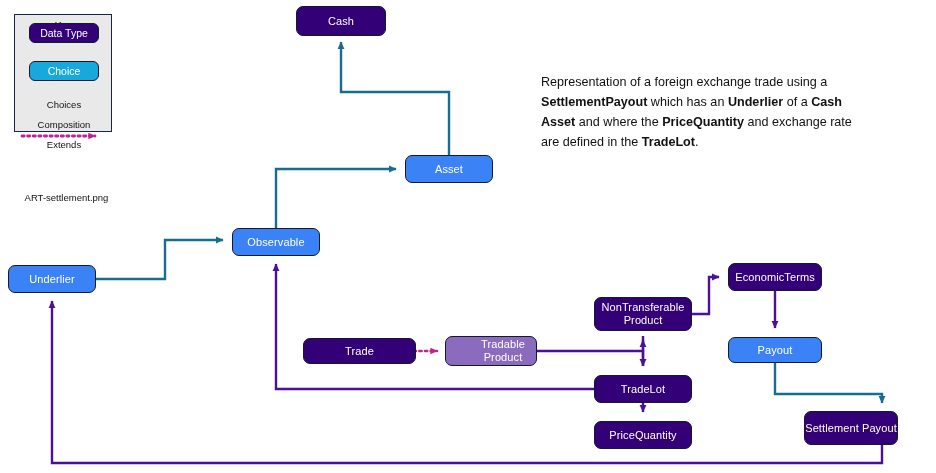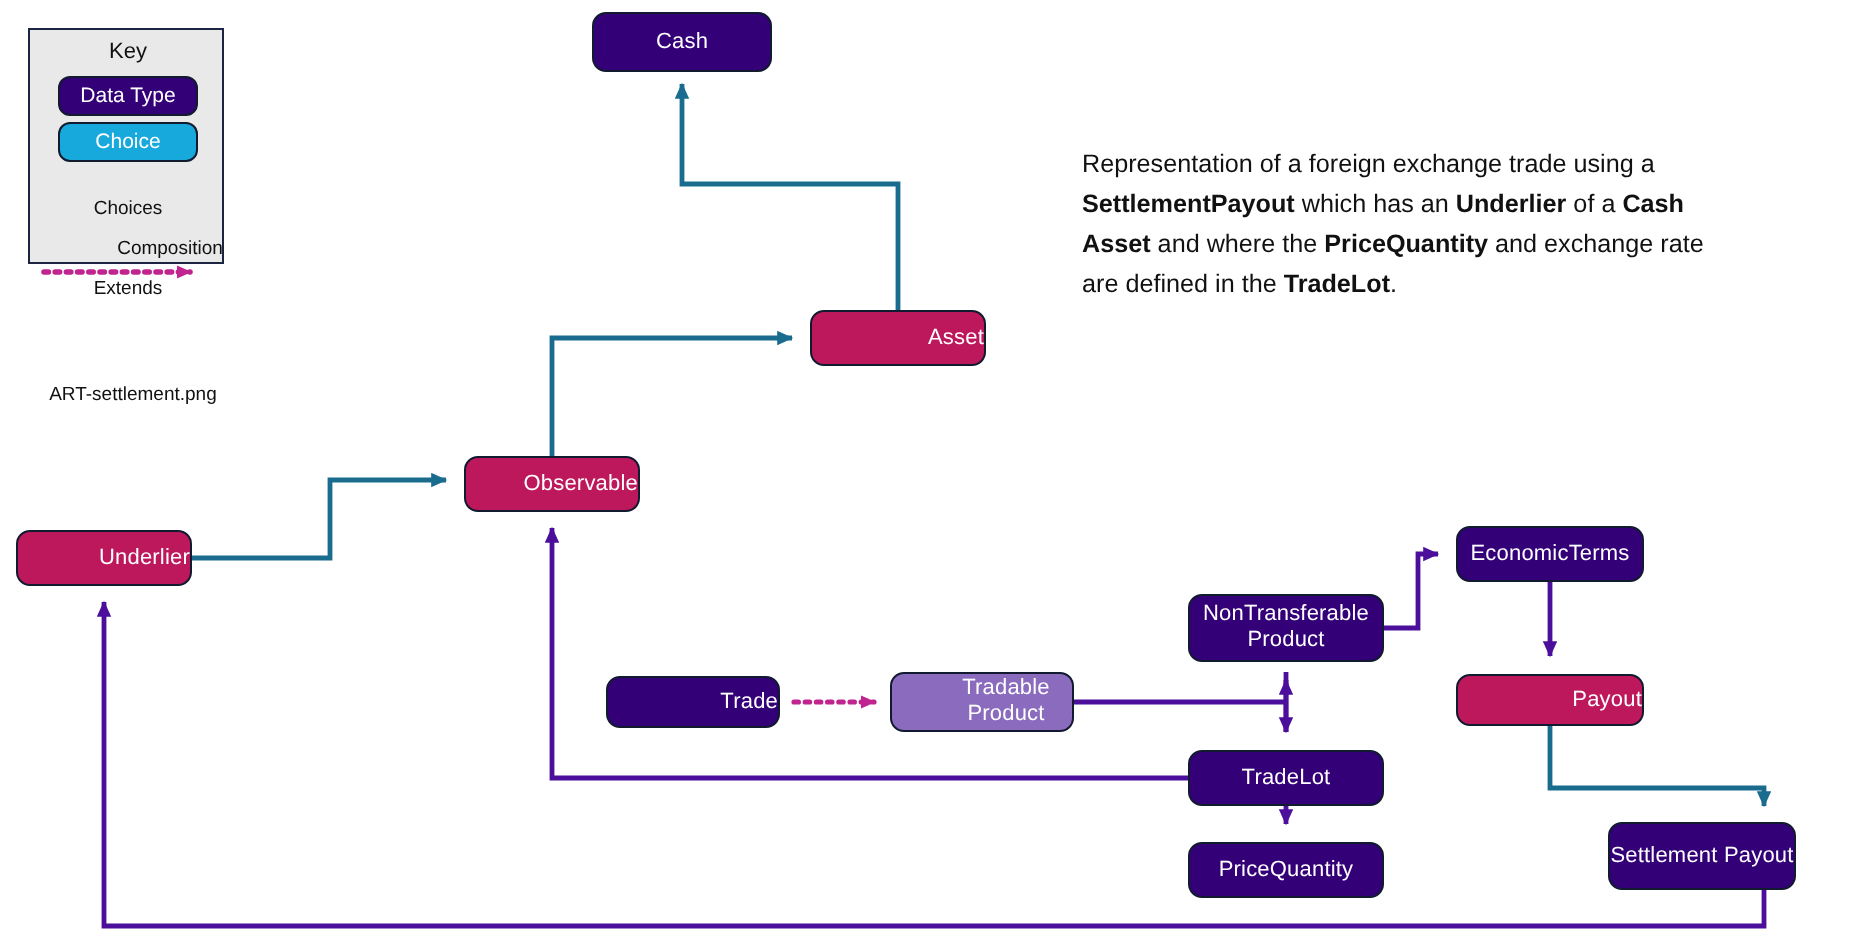--- a/index.html
+++ b/index.html
@@ -6,36 +6,36 @@
   body{width:936px;height:473px;position:relative;overflow:hidden;
        font-family:"Liberation Sans","DejaVu Sans",sans-serif;}
   #canvas{position:absolute;left:0;top:0;width:936px;height:473px;}
   svg.edges{position:absolute;left:0;top:0;width:936px;height:473px;pointer-events:none;}
 
   .node{position:absolute;box-sizing:border-box;border-radius:7px;
         display:flex;align-items:center;justify-content:center;text-align:center;
         color:#ffffff;font-size:11px;line-height:13px;letter-spacing:.1px;
         border:1.4px solid #111a2e;}
   .node.dt{background:#330078;}
-  .node.choice{background:#be185d;justify-content:flex-end;}
+  .node.choice{background:#3b82f6;}
   .node.light{background:#8a6bbd;padding-left:24px;}
 
   
   #key{position:absolute;left:14px;top:14px;width:98px;height:118px;
        background:#e9e9e9;border:1.6px solid #1b2440;box-sizing:border-box;}
   #key-title{position:absolute;left:0;top:5px;width:98px;text-align:center;
              font-size:11px;color:#111;}
   .keybox{position:absolute;left:14px;width:70px;height:20px;border-radius:6px;
           display:flex;align-items:center;justify-content:center;
           color:#fff;font-size:10.5px;border:1.4px solid #111a2e;box-sizing:border-box;}
-  #key-dt{top:23px;background:#330078;}
+  #key-dt{top:8px;background:#330078;}
   #key-choice{top:46px;background:#17a9dc;}
   .keylbl{position:absolute;left:0;width:98px;text-align:center;font-size:9.5px;color:#111;}
   #lbl-choices{top:84px;}
-  #lbl-composition{top:104px;margin-left:21px;}
+  #lbl-composition{top:104px;}
   #lbl-extends{top:124px;}
   #key-caption{position:absolute;left:14px;top:160px;width:105px;text-align:center;
                font-size:9.5px;color:#111;margin-top:32px;}
 
   
   #desc{position:absolute;left:541px;top:72px;width:330px;
         font-size:12.6px;line-height:20px;color:#111;}
   #desc b{font-weight:bold;}
 </style>
 </head>
@@ -112,21 +112,21 @@
       </div>
       <div class="node choice" style="left: 405px; top: 155px; width: 88px; height: 28px;">
         <span>Asset</span>
       </div>
       <div class="node choice" style="left: 232px; top: 228px; width: 88px; height: 28px;">
         <span>Observable</span>
       </div>
       <div class="node choice" style="left: 8px; top: 265px; width: 88px; height: 28px;">
         <span>Underlier</span>
       </div>
-      <div class="node dt" style="left: 303px; top: 338px; width: 87px; height: 26px; justify-content: flex-end;">
+      <div class="node dt" style="left: 303px; top: 338px; width: 113px; height: 26px;">
         <span>Trade</span>
       </div>
       <div class="node light" style="left: 445px; top: 336px; width: 92px; height: 30px;">
         <span>Tradable Product</span>
       </div>
       <div class="node dt" style="left: 594px; top: 297px; width: 98px; height: 34px;">
         <span>NonTransferable Product</span>
       </div>
       <div class="node dt" style="left: 728px; top: 263px; width: 94px; height: 28px;">
         <span>EconomicTerms</span>

